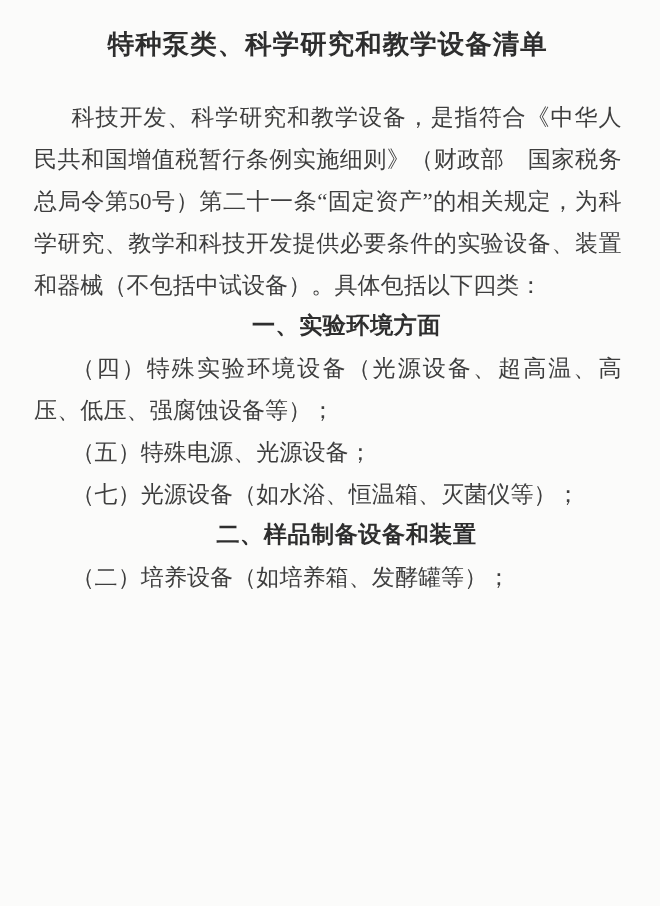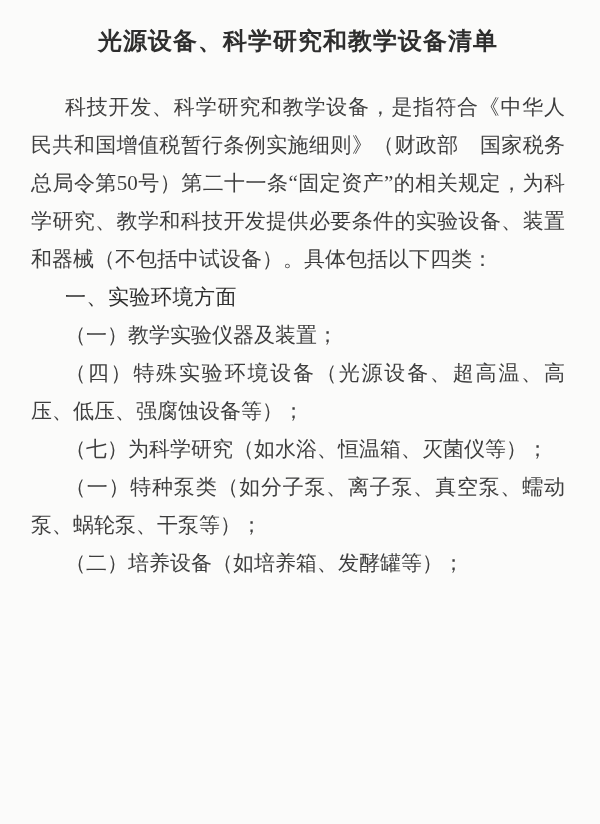--- a/index.html
+++ b/index.html
@@ -35,41 +35,42 @@
     font-size: 21px;
     line-height: 38px;
   }
   .para {
     text-align: justify;
     text-indent: 34px;
     color: var(--ink);
   }
   .heading {
     font-family: "Liberation Sans", sans-serif;
-    font-weight: 400;
+    font-weight: 700;
     font-size: 21px;
     line-height: 38px;
     text-indent: 34px;
     letter-spacing: 0.5px;
     color: var(--ink-strong);
+    text-align: center;
   }
 </style>
 </head>
 <body>
 
 <div class="page">
-  <h1 class="title">光源设备、科学研究和教学设备清单</h1>
+  <h1 class="title">特种泵类、科学研究和教学设备清单</h1>
 
   <div class="body">
     <p class="para">科技开发、科学研究和教学设备，是指符合《中华人民共和国增值税暂行条例实施细则》（财政部　国家税务总局令第50号）第二十一条“固定资产”的相关规定，为科学研究、教学和科技开发提供必要条件的实验设备、装置和器械（不包括中试设备）。具体包括以下四类：</p>
 
     <h2 class="heading">一、实验环境方面</h2>
 
-    <p class="para">（一）教学实验仪器及装置；</p>
     <p class="para">（四）特殊实验环境设备（光源设备、超高温、高压、低压、强腐蚀设备等）；</p>
-    <p class="para">（七）为科学研究（如水浴、恒温箱、灭菌仪等）；</p>
+    <p class="para">（五）特殊电源、光源设备；</p>
+    <p class="para">（七）光源设备（如水浴、恒温箱、灭菌仪等）；</p>
 
+    <h2 class="heading">二、样品制备设备和装置</h2>
 
-    <p class="para">（一）特种泵类（如分子泵、离子泵、真空泵、蠕动泵、蜗轮泵、干泵等）；</p>
     <p class="para">（二）培养设备（如培养箱、发酵罐等）；</p>
 
   </div>
 </div>
 
 </body></html>

